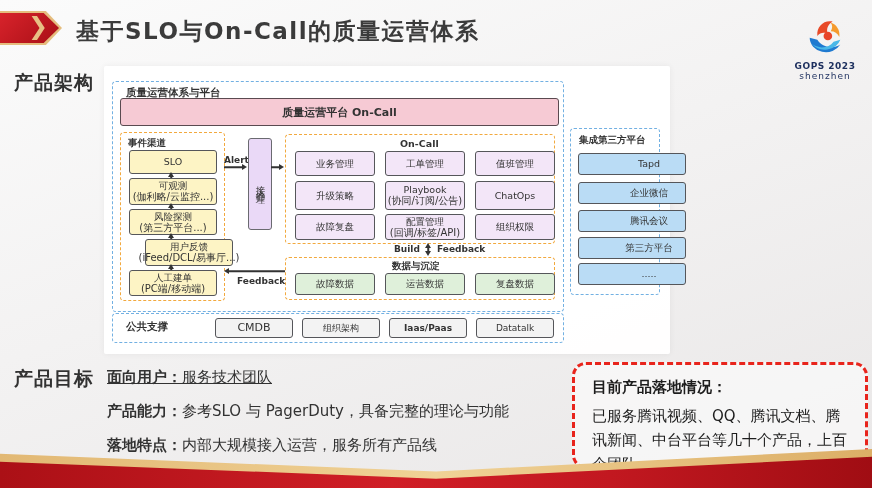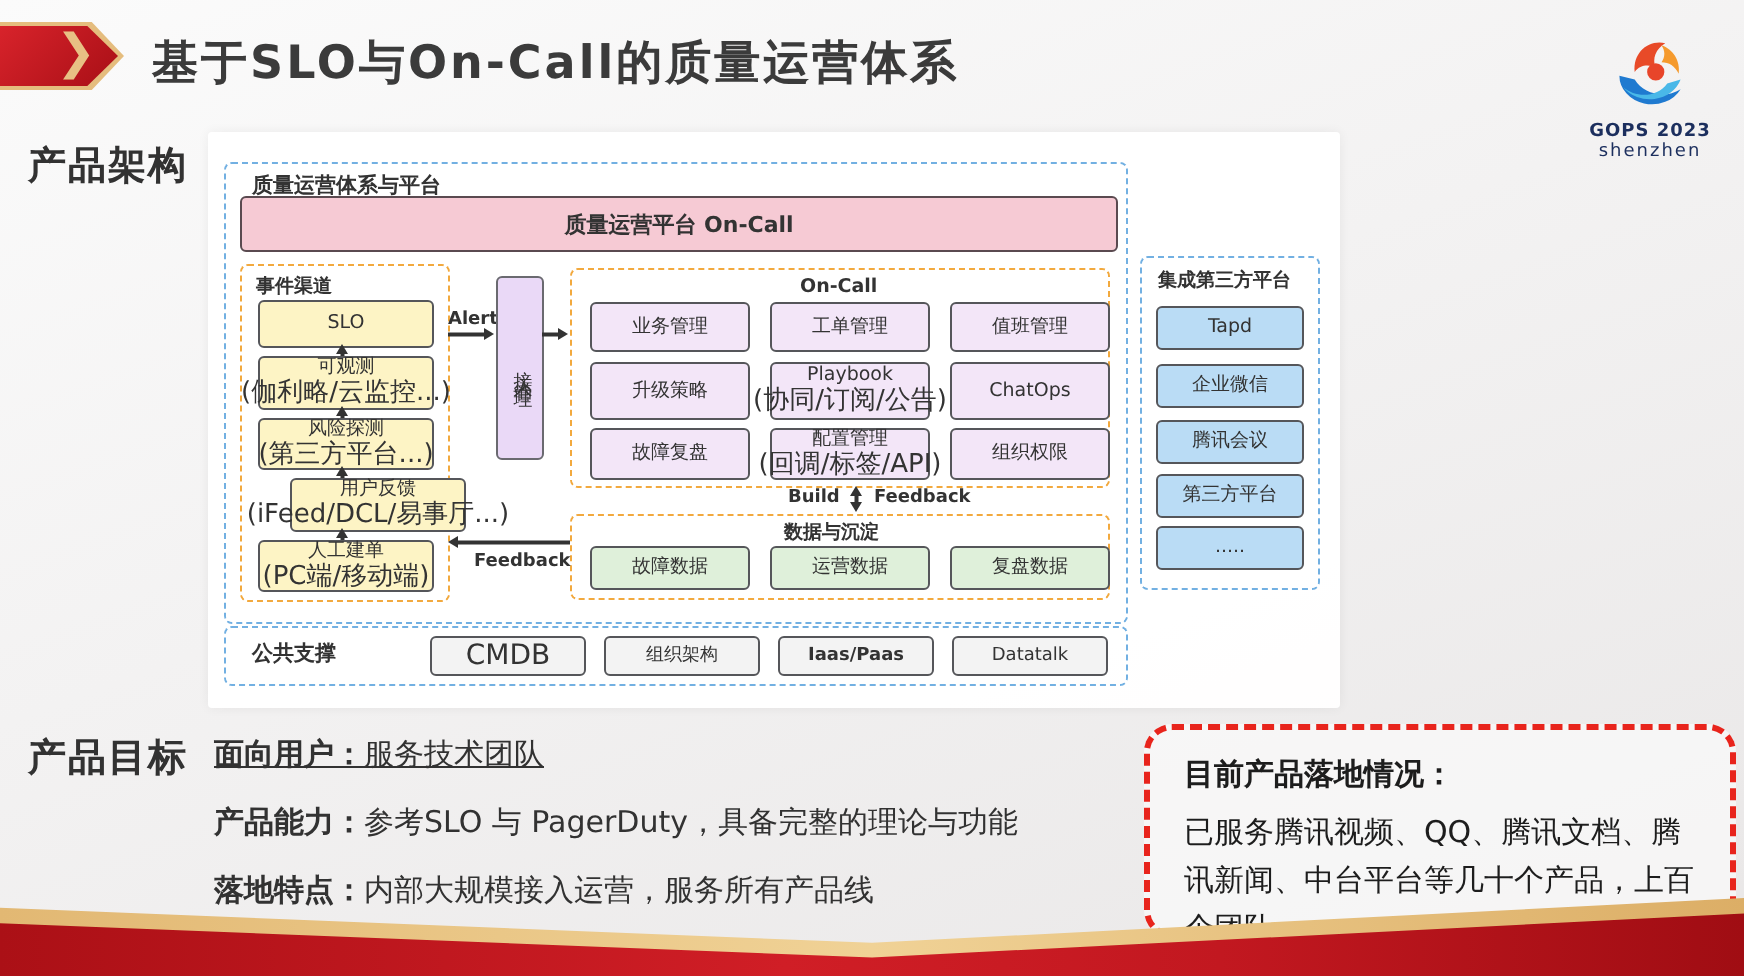--- a/index.html
+++ b/index.html
@@ -26,25 +26,25 @@
   .dashed-orange{position:absolute;border:1.6px dashed #f2a93e;border-radius:4px;}
   .dashed-red{position:absolute;border:3px dashed #e8241c;border-radius:14px;
       background:rgba(255,255,255,.55);}
   .sec-label{position:absolute;font-size:10.5px;font-weight:bold;color:#333;white-space:nowrap;}
   .banner{position:absolute;background:#f6cad4;border:1px solid #5a4a50;border-radius:3px;
       display:flex;align-items:center;justify-content:center;font-size:11px;font-weight:bold;color:#333;}
   .box{position:absolute;border:1px solid #55565a;border-radius:3px;display:flex;
       flex-direction:column;align-items:center;justify-content:center;text-align:center;
       color:#333;line-height:1.18;background:#fff;}
   .box .main{font-size:9.5px;white-space:nowrap;}
-  .box .sub{font-size:13px;white-space:nowrap;}
+  .box .sub{font-size:10px;white-space:nowrap;}
   .yellow{background:#fdf4c5;}
   .purple{background:#f3e6f8;}
   .green{background:#dff0da;}
-  .blue{background:#badcf5;}
+  .blue{background:#badcf5;padding-left:34px;}
   .gray{background:#f3f3f3;}
   .vbox{position:absolute;background:#ead9f7;border:1px solid #6a6a70;border-radius:3px;
       display:flex;align-items:center;justify-content:center;}
   .vbox span{writing-mode:vertical-rl;text-orientation:upright;font-size:9.5px;
       letter-spacing:3px;color:#333;}
   .flow-label{position:absolute;font-size:9px;font-weight:bold;color:#333;white-space:nowrap;}
   
   .up-arrow{position:absolute;width:8px;}
   .up-arrow::before{content:"";position:absolute;left:50%;top:0;transform:translateX(-50%);
       border-left:3.5px solid transparent;border-right:3.5px solid transparent;border-bottom:5px solid #333;}
@@ -219,21 +219,21 @@
   <div class="box blue" style="left:578px;top:237px;width:72px;height:20px;">
     <span class="main">第三方平台</span>
     </div>
   <div class="box blue" style="left:578px;top:263px;width:72px;height:20px;">
     <span class="main">.....</span>
     </div>
 
   <div class="dashed-blue" style="left:112px;top:313px;width:450px;height:28px;"></div>
   <div class="sec-label" style="left:126px;top:320px;">公共支撑</div>
   <div class="box gray" style="left:215px;top:318px;width:76px;height:18px;">
-    <span class="main" style="font-size:14px;">CMDB</span>
+    <span class="main" style="font-size:11px;">CMDB</span>
     </div>
   <div class="box gray" style="left:302px;top:318px;width:76px;height:18px;">
     <span class="main" style="font-size:9px;">组织架构</span>
     </div>
   <div class="box gray" style="left:389px;top:318px;width:76px;height:18px;font-weight:bold;">
     <span class="main" style="font-size:9px;">Iaas/Paas</span>
     </div>
   <div class="box gray" style="left:476px;top:318px;width:76px;height:18px;">
     <span class="main" style="font-size:9px;">Datatalk</span>
     </div>

